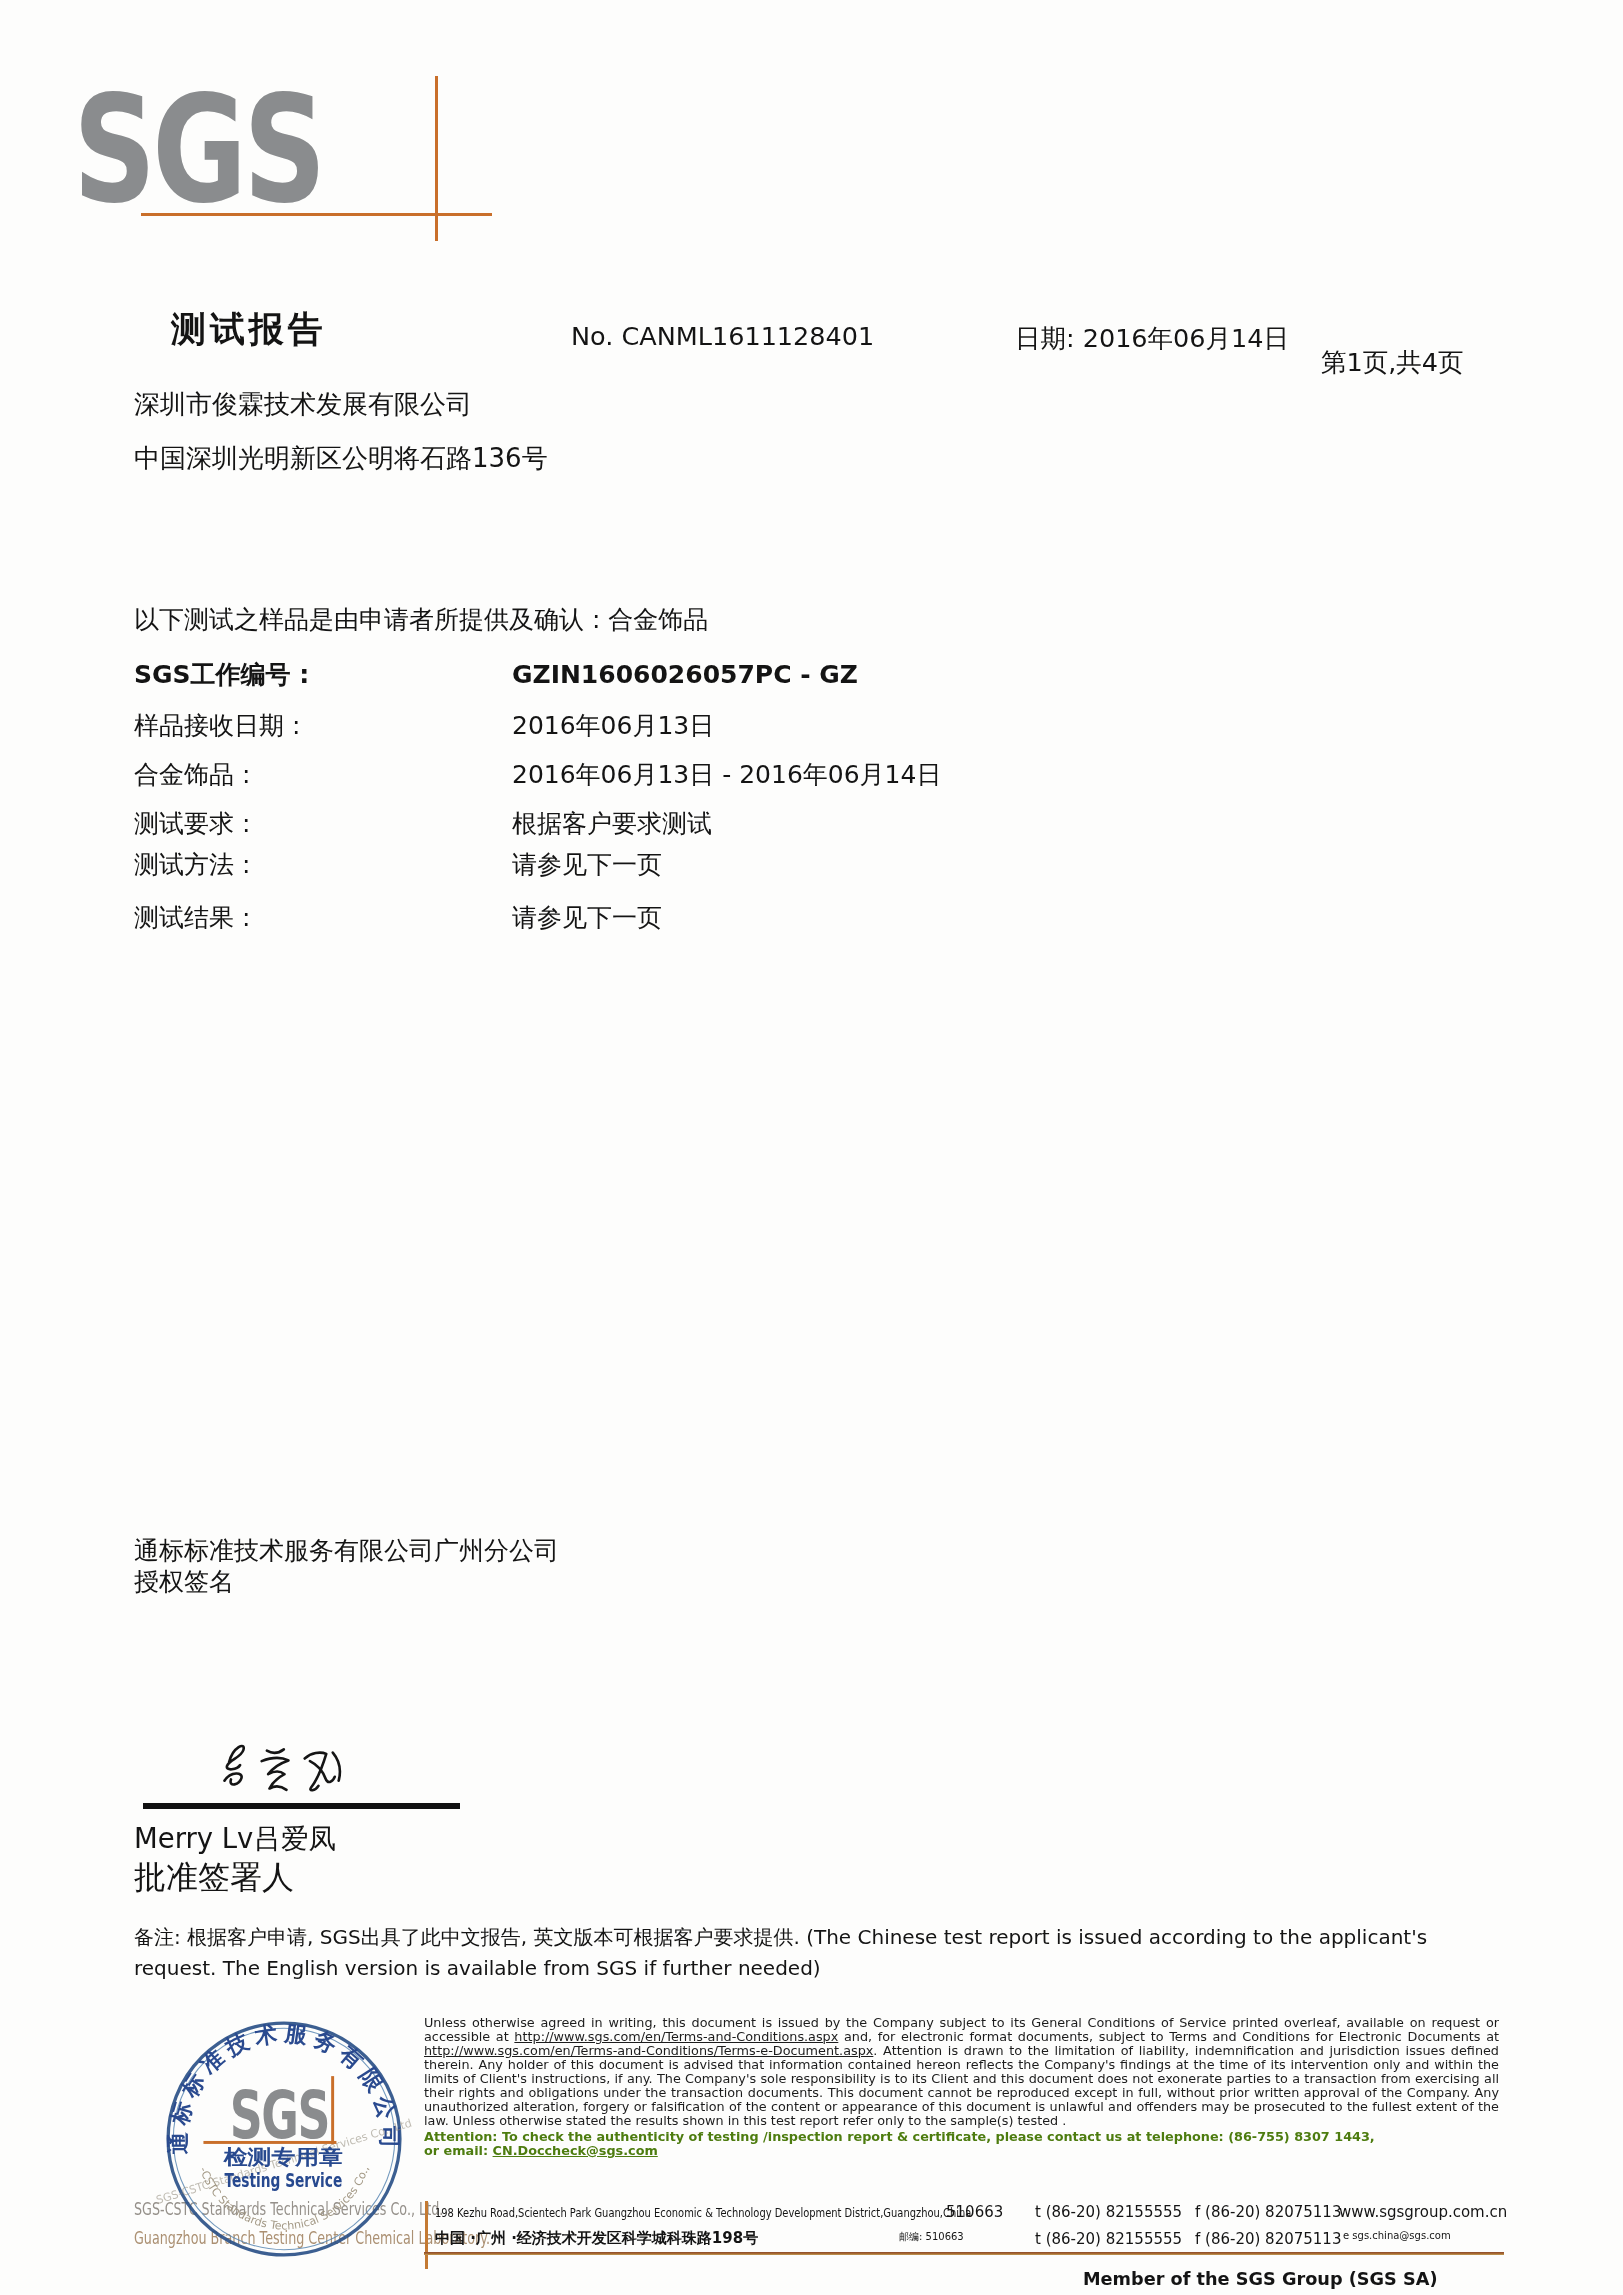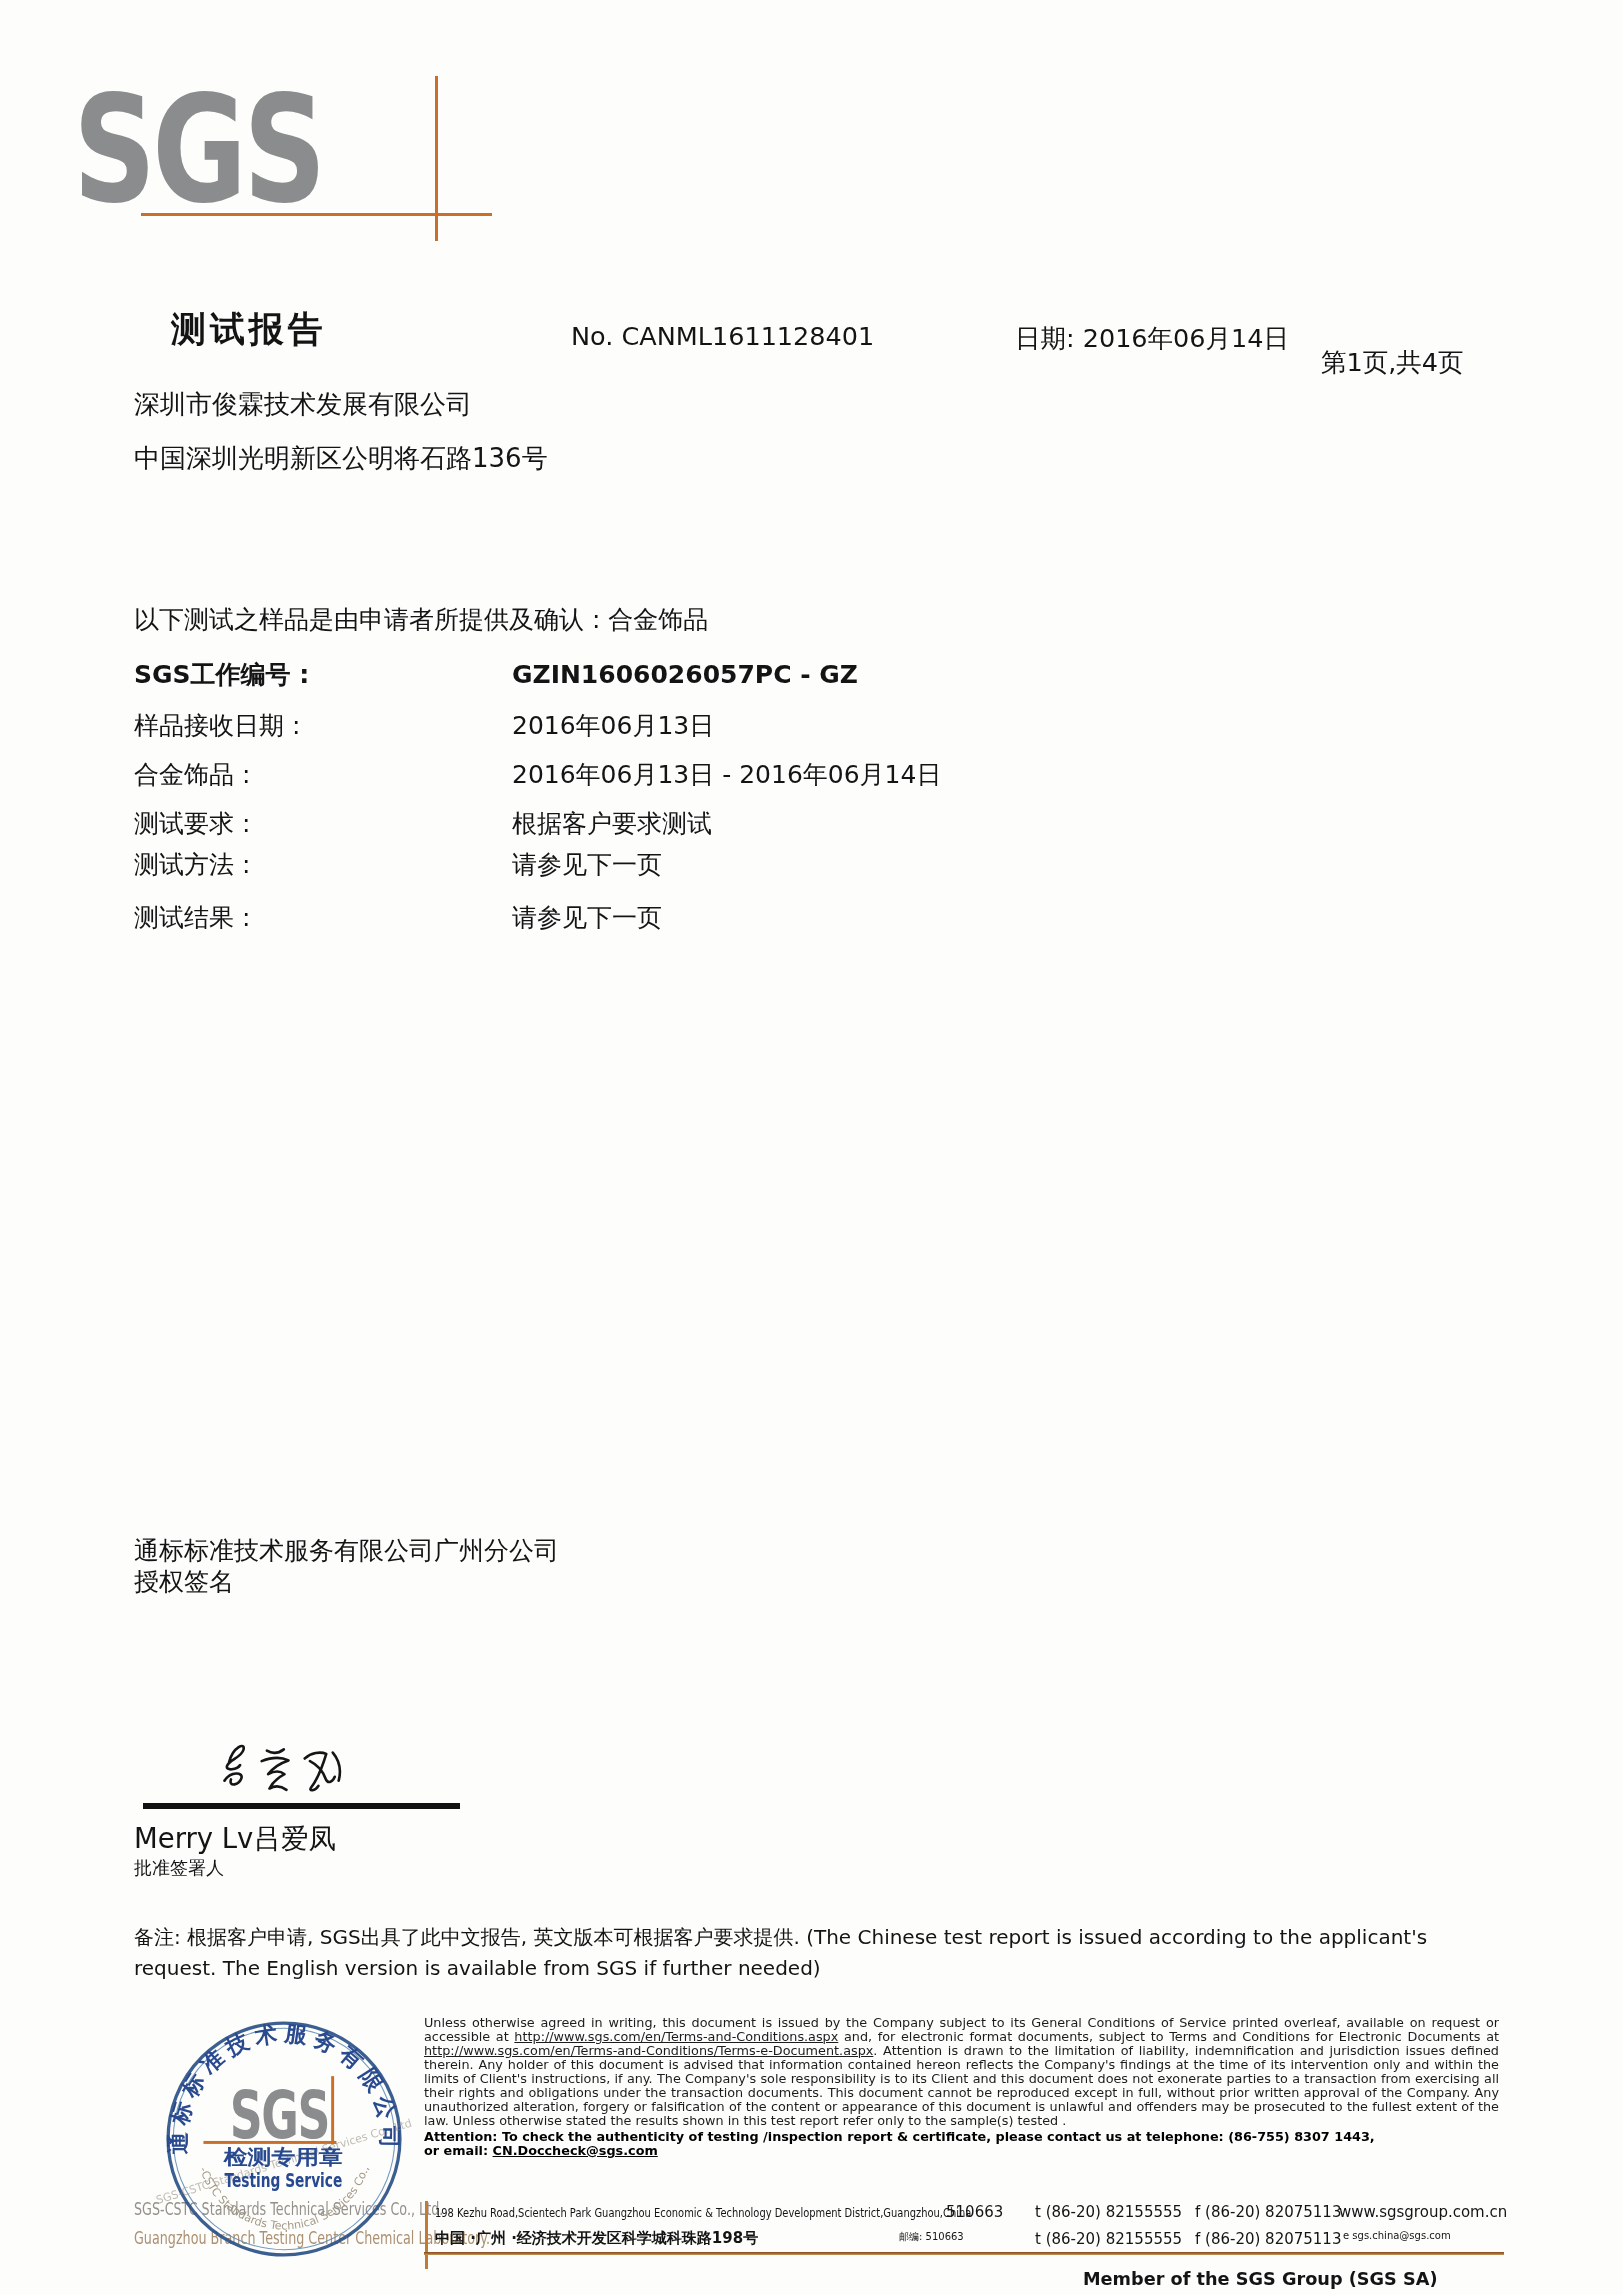--- a/index.html
+++ b/index.html
@@ -30,30 +30,30 @@
   .info-row{left:134px;font-size:25px;}
   .info-row .lbl{display:inline-block;width:378px;}
   .r1{top:658px;font-weight:bold;} .r2{top:709px;} .r3{top:758px;}
   .r4{top:807px;} .r5{top:848px;} .r6{top:901px;}
   
   .sig-company{left:134px;top:1534px;font-size:25px;}
   .sig-auth{left:134px;top:1565px;font-size:25px;}
   .signature-svg{left:209px;top:1735px;}
   .sig-line{left:143px;top:1803px;width:317px;height:5.9px;background:#111;}
   .signer-name{left:134px;top:1821px;font-size:27.5px;}
-  .signer-title{left:134px;top:1856px;font-size:18px;}
+  .signer-title{left:134px;top:1856px;font-size:32px;}
   
   .remark{left:134px;top:1922px;width:1368px;font-size:20px;line-height:31px;}
   
   .gray-co-1{left:134px;top:2199px;font-size:17.7px;color:#95908a;transform:scale(0.72,1);transform-origin:left top;white-space:nowrap;}
   .gray-co-2{left:134px;top:2228px;font-size:17.7px;color:#ab9072;transform:scale(0.72,1);transform-origin:left top;white-space:nowrap;}
   .seal-svg{left:153px;top:2008px;}
   .legal{left:424px;top:2016px;width:1075px;font-size:12.8px;line-height:14px;text-align:justify;color:#1c1c1c;}
   .legal .url{text-decoration:underline;}
-  .attention{margin-top:2px;color:#000000;font-weight:bold;text-align:left;}
+  .attention{margin-top:2px;color:#4d7c0f;font-weight:bold;text-align:left;}
   .attention .email{text-decoration:underline;}
   .addr-vline{left:425px;top:2201px;width:2.6px;height:68px;background:#c47a33;}
   .addr-en-street{left:435px;top:2205px;font-size:12.4px;white-space:nowrap;transform:scale(0.80,1);transform-origin:left top;}
   .addr-en-postal{left:946px;top:2203px;font-size:15px;}
   .addr-en-tel{left:1035px;top:2203px;font-size:15px;}
   .addr-en-fax{left:1195px;top:2203px;font-size:15px;}
   .addr-en-web{left:1339px;top:2203px;font-size:15px;}
   .addr-cn-street{left:435px;top:2229px;font-size:15px;font-weight:bold;white-space:nowrap;}
   .addr-cn-postal{left:899px;top:2230px;font-size:10px;}
   .addr-cn-tel{left:1035px;top:2230px;font-size:15px;}

